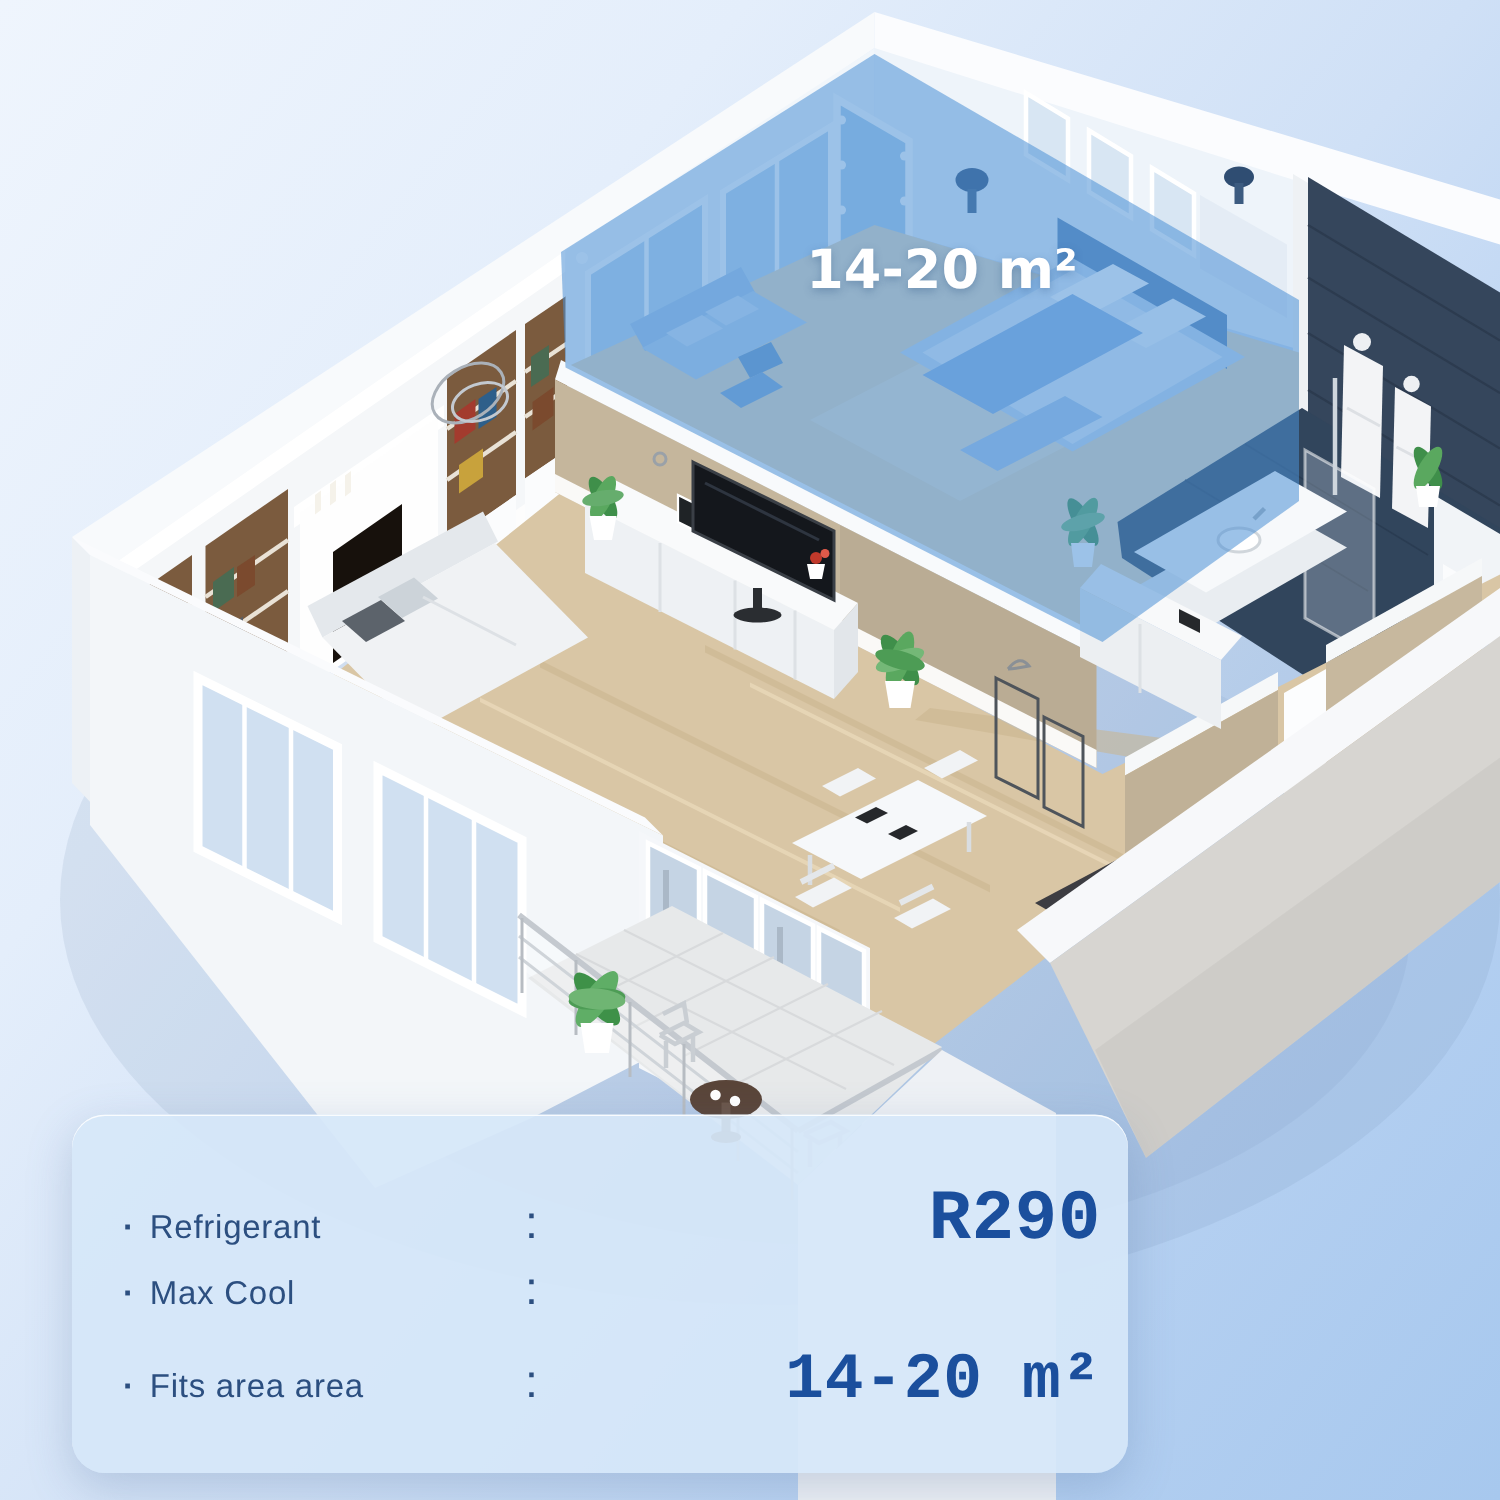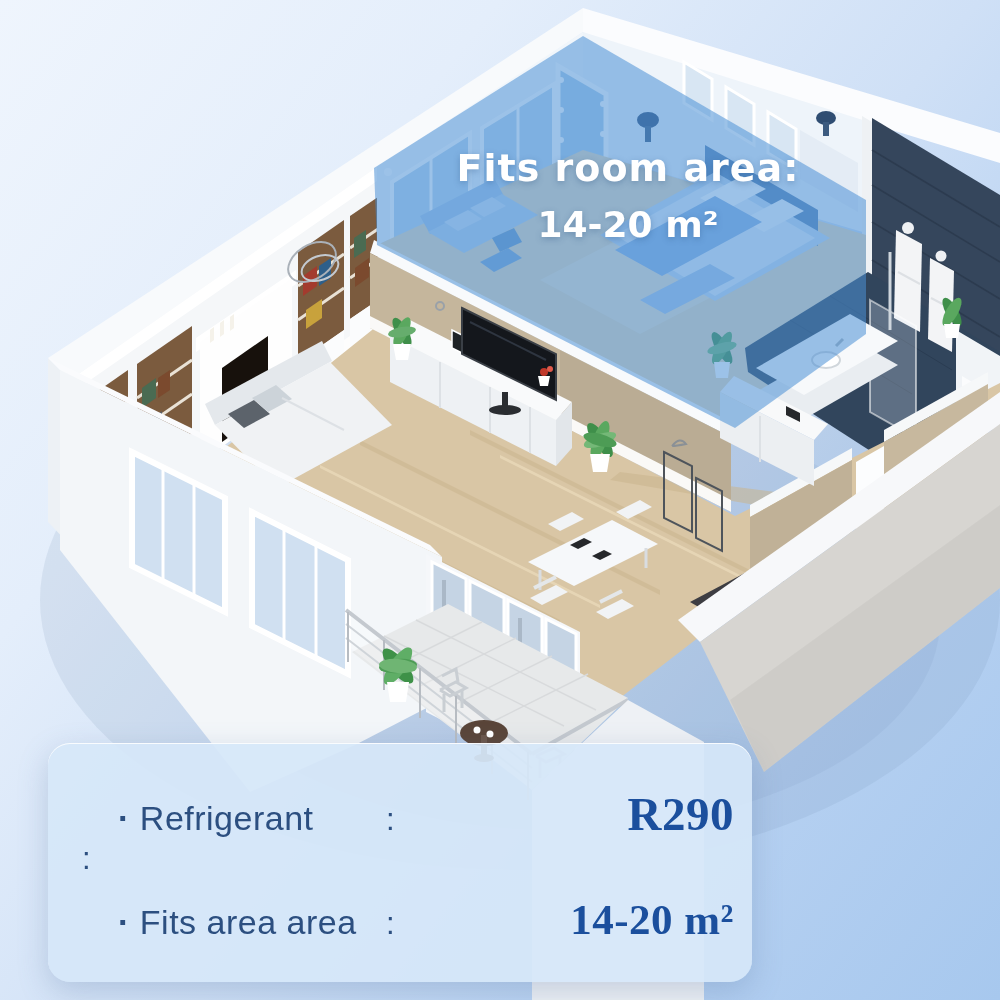--- a/index.html
+++ b/index.html
@@ -16,24 +16,24 @@
   }
   .room-label .l1{font-size:38px;letter-spacing:1px;}
   .room-label .l2{font-size:36px;margin-top:14px;}
   .specs-panel{
     position:absolute;left:48px;top:743px;width:704px;height:239px;
     background:rgba(214,231,249,0.92);border-radius:22px;
     box-shadow:0 10px 30px rgba(90,120,160,0.28), inset 0 1px 0 rgba(255,255,255,0.85);
     box-sizing:border-box;padding:44px 18px 0 34px;
   }
   .spec-row{display:flex;align-items:baseline;height:54px;}
-  .spec-label{width:268px;font-size:34px;color:#2c4f80;letter-spacing:0.5px;white-space:nowrap;margin-left:36px;}
+  .spec-label{width:268px;font-size:22px;color:#2c4f80;letter-spacing:0.5px;white-space:nowrap;}
   .spec-bullet{font-weight:700;margin-right:10px;color:#2c4f80;}
   .spec-colon{width:52px;font-size:31px;color:#2c4f80;}
-  .spec-value{flex:1;text-align:right;font-family:Liberation Serif, serif;font-weight:700;color:#1b4f9d;font-size:47px;letter-spacing:0.5px;}
+  .spec-value{flex:1;text-align:right;font-family:Liberation Mono, monospace;font-weight:700;color:#1b4f9d;font-size:47px;letter-spacing:0.5px;}
   .spec-row.small .spec-value{font-size:43px;}
 </style>
 </head>
 <body>
 
 <div class="stage">
 
   <svg class="scene" width="1000" height="1000" viewBox="0 0 1000 1000">
 
     <g>
@@ -389,31 +389,31 @@
       <g>
         <polygon points="492,238 514,228 522,242 500,252" fill="#6f9cc9"></polygon>
         <polygon points="480,262 508,248 522,258 494,272" fill="#7fa9d6"></polygon>
       </g>
     </g>
 
     <polygon points="374,168 583,36 866,200 866,334 735,428 377,245" fill="rgba(74,144,214,0.55)"></polygon>
   </svg>
 
   <div class="room-label">
-    <div class="l1">Fits room area:</div>
     <div class="l2">14-20 m²</div>
   </div>
 
   <div class="specs-panel">
     <div class="spec-row">
       <div class="spec-label"><span class="spec-bullet">·</span><span>Refrigerant</span></div>
       <div class="spec-colon">:</div>
       <div class="spec-value">R290</div>
     </div>
     <div class="spec-row">
+      <div class="spec-label"><span class="spec-bullet">·</span><span>Max Cool</span></div>
       <div class="spec-colon">:</div>
     </div>
     <div class="spec-row small">
       <div class="spec-label"><span class="spec-bullet">·</span><span>Fits area area</span></div>
       <div class="spec-colon">:</div>
       <div class="spec-value">14-20 m²</div>
     </div>
   </div>
 
 </div>

